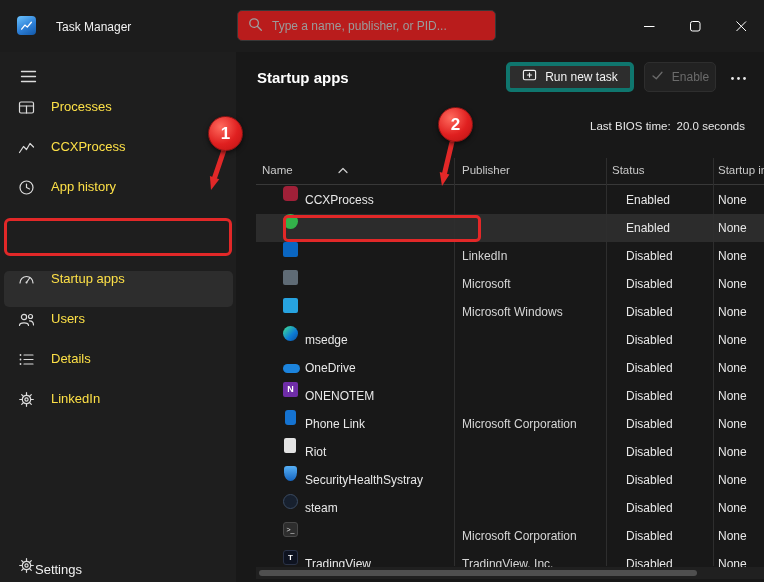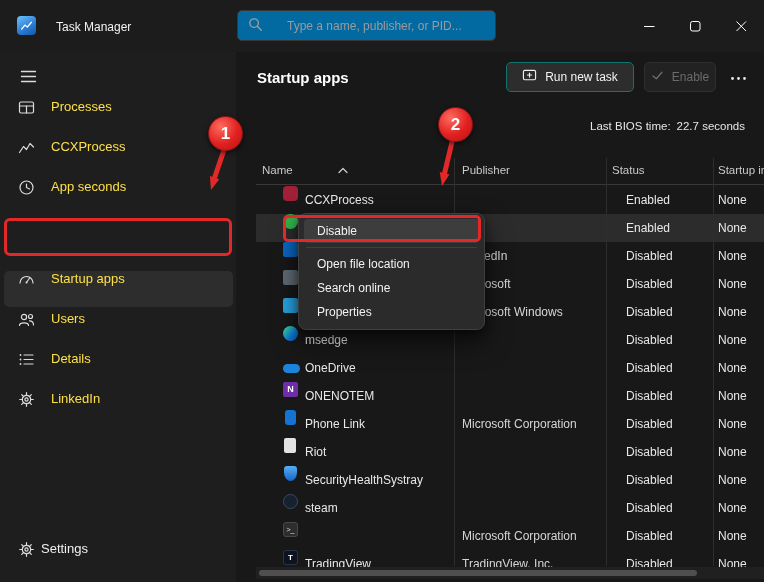--- a/index.html
+++ b/index.html
@@ -8,41 +8,41 @@
     position:relative; width:764px; height:582px; overflow:hidden;
     background:#1e1e1e; color:#fff;
     font-family:"Liberation Sans", sans-serif; font-size:12px;
   }
   
   .titlebar { position:absolute; left:0; top:0; width:764px; height:52px; background:#1c1c1c; }
   .app-icon { position:absolute; left:17px; top:16px; width:19px; height:19px; border-radius:4px;
     background:linear-gradient(150deg,#6cc4ff 0%,#2d7fd6 55%,#1258a8 100%); display:flex; align-items:center; justify-content:center; }
   .app-title { position:absolute; left:56px; top:20px; font-size:12px; color:#f2f2f2; }
   .searchbox { position:absolute; left:237px; top:10px; width:259px; height:31px;
-    background:#0369a1; border:1px solid #383838; border-radius:5px;
-    display:flex; align-items:center; padding:0 10px; gap:24px; }
+    background:#b91c1c; border:1px solid #383838; border-radius:5px;
+    display:flex; align-items:center; padding:0 10px; gap:9px; }
   .searchbox input { flex:1; background:transparent; border:none; outline:none; color:#e0e0e0; font-size:12px; font-family:inherit; }
   .searchbox input::placeholder { color:#9b9b9b; }
   .winctl { position:absolute; top:0; width:46px; height:52px; display:flex; align-items:center; justify-content:center; cursor:default; }
   .ctl-min { left:626px; } .ctl-max { left:672px; } .ctl-close { left:718px; }
   
   .sidebar { position:absolute; left:0; top:52px; width:236px; height:530px; background:#1e1e1e; }
   .hamburger { position:absolute; left:10px; top:10px; width:36px; height:32px; border-radius:5px;
     display:flex; align-items:center; justify-content:center; }
   .nav-item { position:absolute; left:4px; width:229px; height:36px; border-radius:5px;
     display:flex; align-items:flex-start; padding-left:14px; gap:16px; color:#fde047; font-size:13px; }
   .nav-item.sel { background:#2d2d2d; }
   .nav-settings { position:absolute; left:4px; top:489px; width:229px; height:36px; border-radius:5px;
-    display:flex; align-items:flex-start; padding-left:14px; gap:6px; color:#f0f0f0; font-size:13px; }
+    display:flex; align-items:flex-end; padding-left:14px; gap:0; color:#f0f0f0; font-size:13px; }
   
   .main { position:absolute; left:236px; top:52px; width:528px; height:530px; background:#181818; }
   .page-title { position:absolute; left:257px; top:69px; font-size:15px; font-weight:600; color:#fff; }
   .btn { position:absolute; top:62px; height:30px; border-radius:5px; display:flex; align-items:center;
     justify-content:center; gap:8px; font-size:12px; }
-  .btn-run { left:506px; width:128px; background:#2d2d2d; border:1px solid #0f766e; color:#f2f2f2; }
+  .btn-run { left:506px; width:128px; background:#2d2d2d; border:4px solid #0f766e; color:#f2f2f2; }
   .btn-enable { left:644px; width:72px; background:#222; border:1px solid #2e2e2e; color:#6b6b6b; }
   .btn-more { left:722px; width:32px; color:#f2f2f2; }
   .bios { position:absolute; right:19px; top:120px; font-size:11.5px; color:#e6e6e6; }
   .bios .v { margin-left:6px; }
   
   .thead { position:absolute; left:256px; top:158px; width:508px; height:27px; color:#c9c9c9; font-size:11.5px; }
   .thead span { position:absolute; top:6px; }
   .th-name { left:6px; } .th-pub { left:206px; } .th-status { left:356px; } .th-impact { left:462px; width:60px; overflow:hidden; white-space:nowrap; }
   .sortglyph { position:absolute; left:82px; top:9px; }
   .head-line { position:absolute; left:256px; top:184px; width:508px; height:1px; background:#383838; z-index:2; }
@@ -170,21 +170,21 @@
       <span>CCXProcess</span>
     </div>
 
     <div class="nav-item" style="top:127px">
       <span>
         <svg width="17" height="17" viewBox="0 0 17 17" fill="none" stroke="#dcdcdc" stroke-width="1.2" stroke-linecap="round" stroke-linejoin="round">
           <circle cx="8.5" cy="8.5" r="6.5"></circle>
             <polyline points="8.5,5 8.5,8.5 11.5,10"></polyline>
         </svg>
       </span>
-      <span>App seconds</span>
+      <span>App history</span>
     </div>
 
     <div class="nav-item sel" style="top:219px">
       <span>
         <svg width="17" height="17" viewBox="0 0 17 17" fill="none" stroke="#dcdcdc" stroke-width="1.2" stroke-linecap="round">
           <path d="M2,12 A 6.5 6.5 0 1 1 15,12"></path>
             <line x1="8.5" y1="11.5" x2="12" y2="6.5"></line>
             <circle cx="8.5" cy="11.5" r="1" fill="#dcdcdc" stroke="none"></circle>
         </svg>
       </span>
@@ -282,21 +282,21 @@
     <span>
       <svg width="17" height="5" viewBox="0 0 17 5">
           <circle cx="2.5" cy="2.5" r="1.4" fill="#e8e8e8"></circle>
           <circle cx="8.5" cy="2.5" r="1.4" fill="#e8e8e8"></circle>
           <circle cx="14.5" cy="2.5" r="1.4" fill="#e8e8e8"></circle>
         </svg>
     </span>
   </div>
 
   <div class="bios">
-    <span>Last BIOS time:</span><span class="v">22.7 seconds</span>
+    <span>Last BIOS time:</span><span class="v">20.0 seconds</span>
   </div>
 
   <div class="thead">
     <span class="th-name">Name</span>
     <span class="sortglyph">
       <svg width="10" height="7" viewBox="0 0 10 7" fill="none" stroke="#cfcfcf" stroke-width="1.2" stroke-linecap="round" stroke-linejoin="round">
           <polyline points="1,5.5 5,1.5 9,5.5"></polyline>
         </svg>
     </span>
     <span class="th-pub">Publisher</span>
@@ -403,27 +403,20 @@
     <span class="c-name">TradingView</span>
     <span class="c-pub">TradingView, Inc.</span>
     <span class="c-status">Disabled</span>
     <span class="c-impact">None</span>
   </div>
 
   <div class="hscroll">
     <div class="hthumb"></div>
   </div>
 
-  <div class="ctxmenu">
-    <div class="mi mi-hl">Disable</div>
-    <div class="msep"></div>
-    <div class="mi">Open file location</div>
-    <div class="mi">Search online</div>
-    <div class="mi">Properties</div>
-  </div>
 
   <div class="ann-box ann-box-sidebar"></div>
   <div class="ann-box ann-box-disable"></div>
 
   <div class="badge badge1">
     <span>1</span>
   </div>
   <div class="badge badge2">
     <span>2</span>
   </div>

